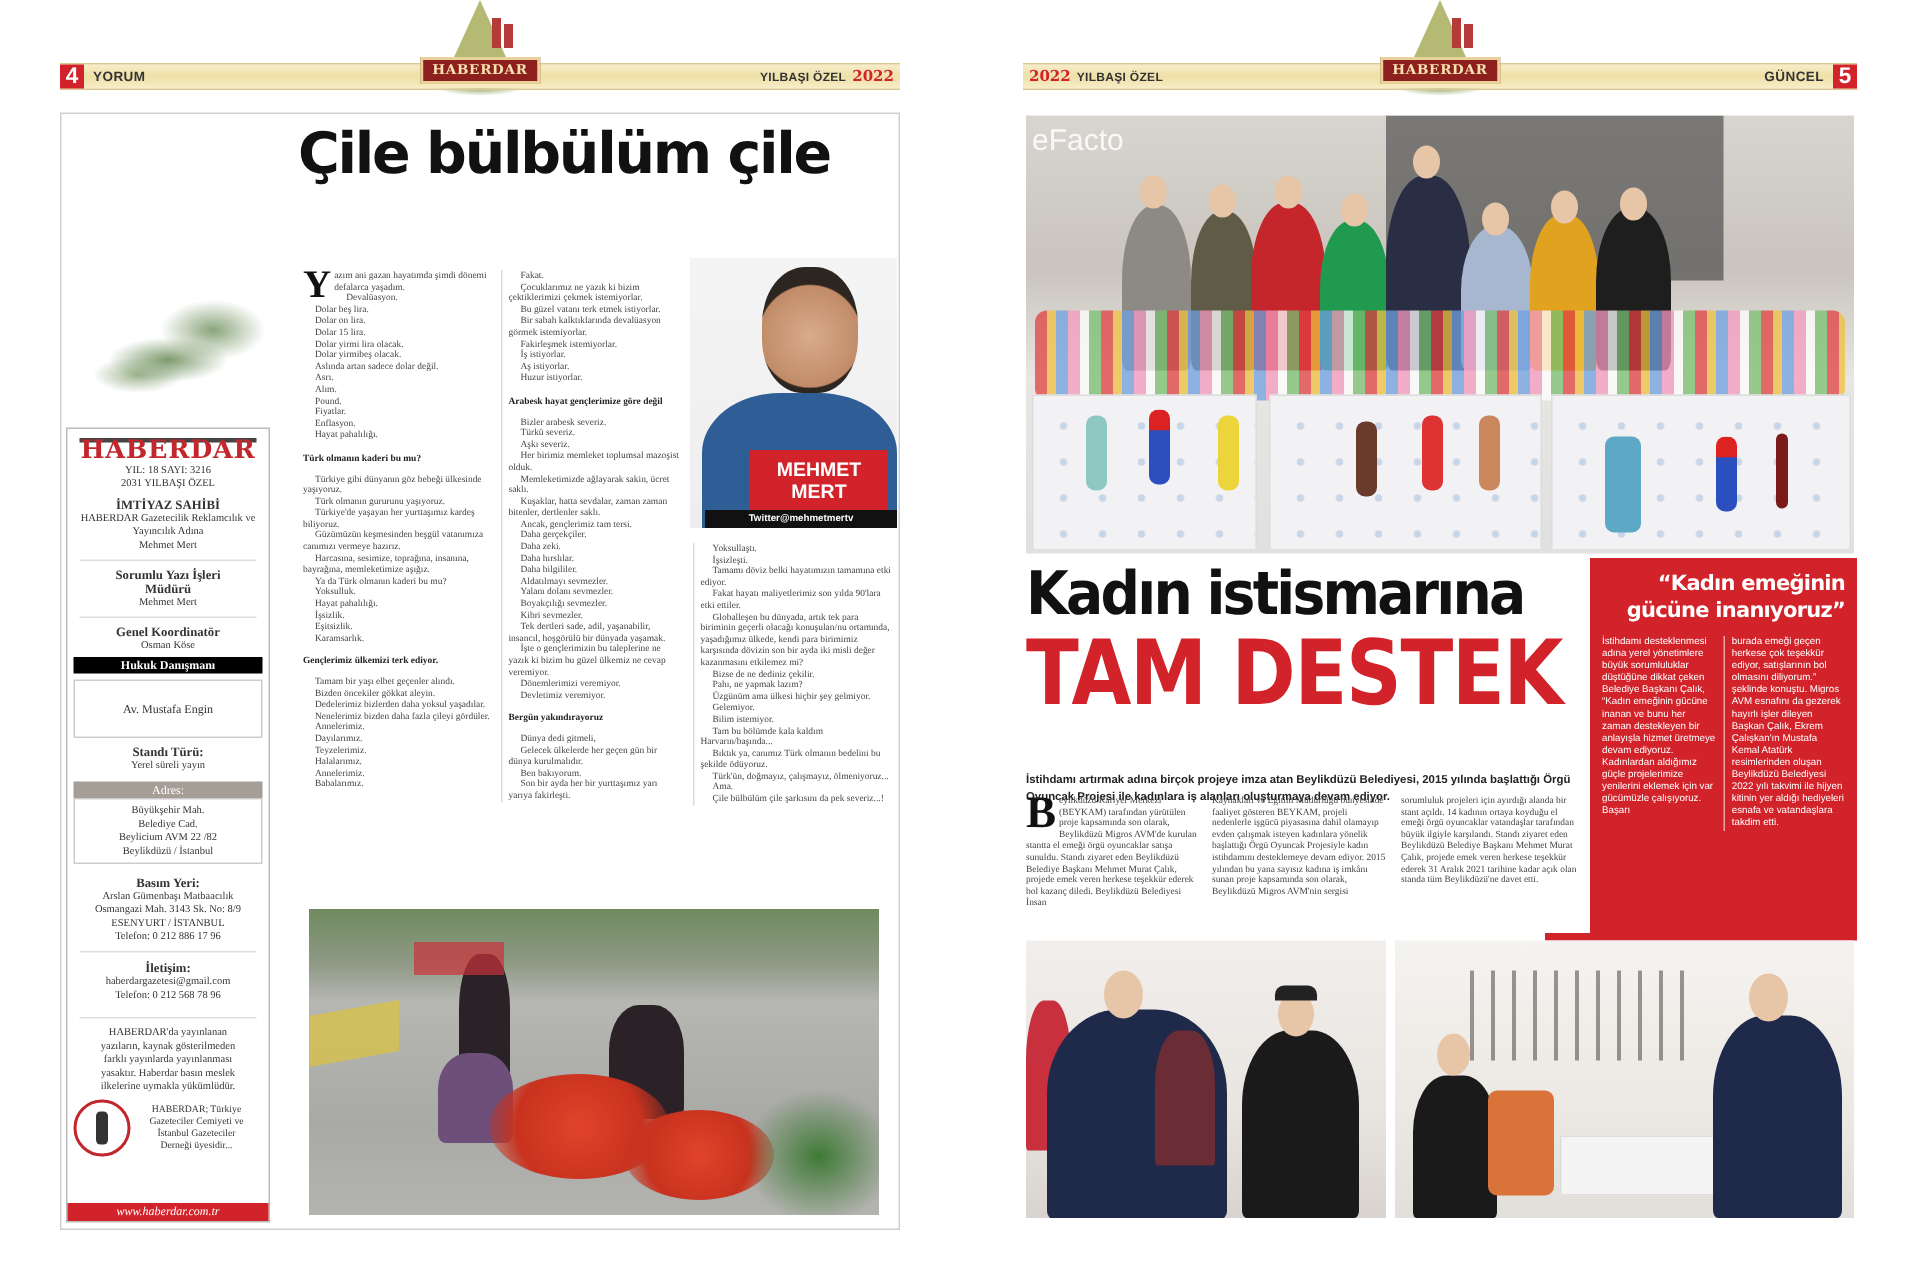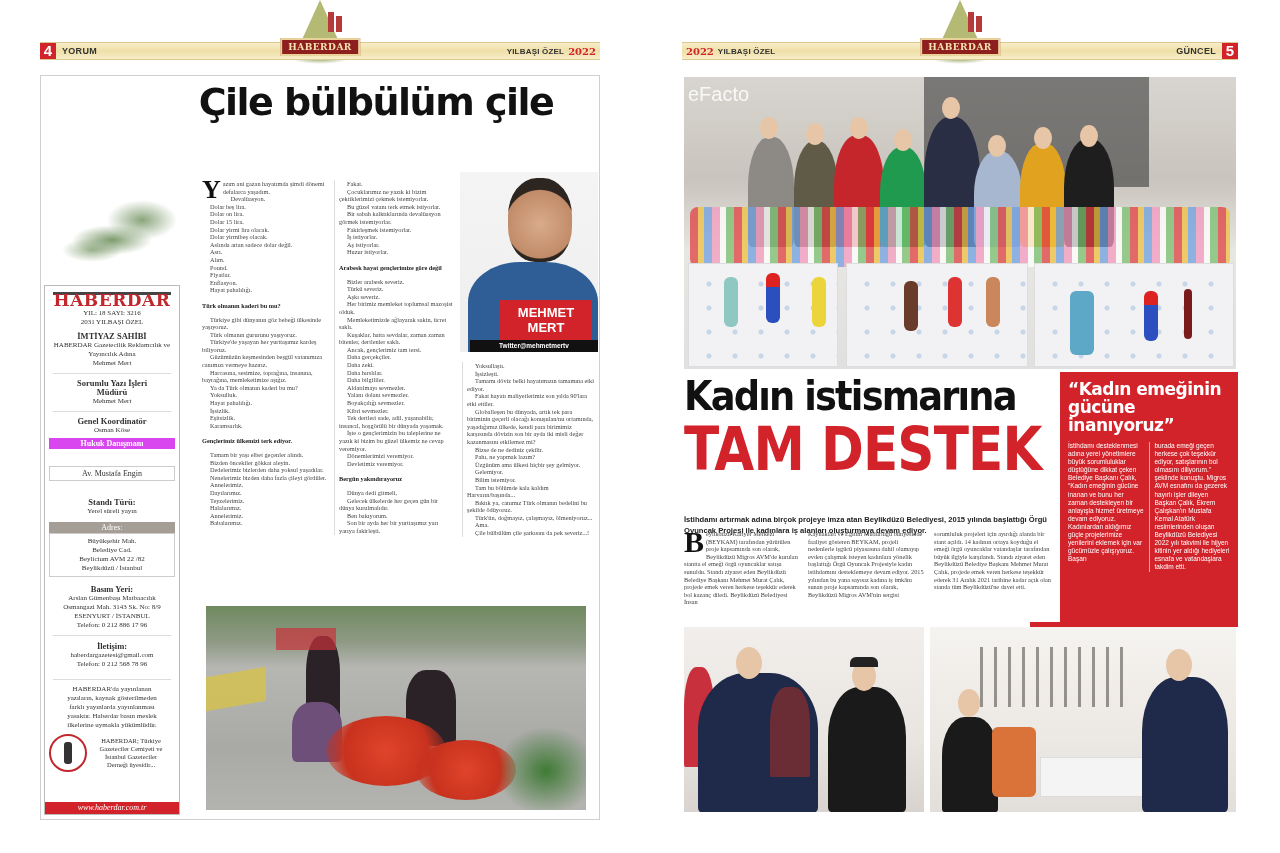--- a/index.html
+++ b/index.html
@@ -75,22 +75,22 @@
     border: 1px solid #bbb; background: #fff;
     text-align: center; font-size: 7px; line-height: 9px; color: #333;
   }
   .imprint-logo {
     margin: 6px 8px 4px; border-top: 3px solid #444; padding-top: 1px;
     color: #c1272d; font-family: "DejaVu Serif", serif; font-weight: bold; font-size: 17px; letter-spacing: 0.5px;
   }
   .imp-line { display: block; }
   .imp-heading { font-weight: bold; font-size: 8.5px; margin-top: 5px; display: block; }
   .imp-sep { border-top: 1px solid #ddd; margin: 5px 8px; }
-  .imp-redbar { background: #d946ef; color: #fff; font-weight: bold; margin: 3px 4px 0; padding: 1px 0; display: block; font-size: 8px; }
-  .imp-boxed { border: 1px solid #ccc; margin: 17px 4px; padding: 2px 0; display: block; font-size: 8px; }
+  .imp-redbar { background: #000000; color: #fff; font-weight: bold; margin: 3px 4px 0; padding: 1px 0; display: block; font-size: 8px; }
+  .imp-boxed { border: 1px solid #ccc; margin: 4px 4px; padding: 14px 0; display: block; font-size: 8px; }
   .imp-greybar { background: #a59e97; color: #fff; margin: 6px 4px 0; padding: 1px 0; display: block; font-size: 8px; }
   .imp-addressbox { border: 1px solid #ccc; margin: 0 4px; padding: 3px 0; }
   .imp-footer-bar {
     position: absolute; left: 0; right: 0; bottom: 0; height: 12px; background: #d3232a; color: #fff;
     font-size: 8px; line-height: 12px; font-style: italic;
   }
   .imp-emblem-row { display: flex; align-items: center; margin: 4px 4px 0; text-align: center; }
   .imp-emblem {
     width: 38px; height: 38px; border-radius: 50%; border: 2px solid #c1272d; flex: 0 0 38px;
     display: flex; align-items: center; justify-content: center;
@@ -183,21 +183,21 @@
   .rcol1 { left: 684px; }
   .rcol2 { left: 808px; }
   .rcol3 { left: 934px; }
   .rdropcap { float: left; font-size: 30px; line-height: 24px; font-weight: bold; color: #111; margin-right: 2px; }
 
   .quote-box {
     position: absolute; left: 1060px; top: 372px; width: 178px; height: 250px; background: #d3232a; color: #fff;
     padding: 8px 8px;
   }
   .quote-title {
-    font-family: "DejaVu Sans", sans-serif; font-weight: bold; font-size: 17px; line-height: 18px; text-align: left;
+    font-family: "DejaVu Sans", sans-serif; font-weight: bold; font-size: 14px; line-height: 18px; text-align: right;
     letter-spacing: -0.5px;
   }
   .quote-cols { display: flex; margin-top: 8px; font-family: "Liberation Sans", sans-serif; font-size: 6.5px; line-height: 8.1px; }
   .quote-cols .qc { flex: 1; }
   .quote-cols .qc + .qc { border-left: 1px solid #f0a0a0; margin-left: 5px; padding-left: 5px; }
 
   .photo-handshake {
     position: absolute; left: 684px; top: 627px; width: 240px; height: 185px; overflow: hidden;
     background: linear-gradient(180deg, #f1eeeb 0%, #e9e5e1 60%, #d8d3ce 100%);
   }

